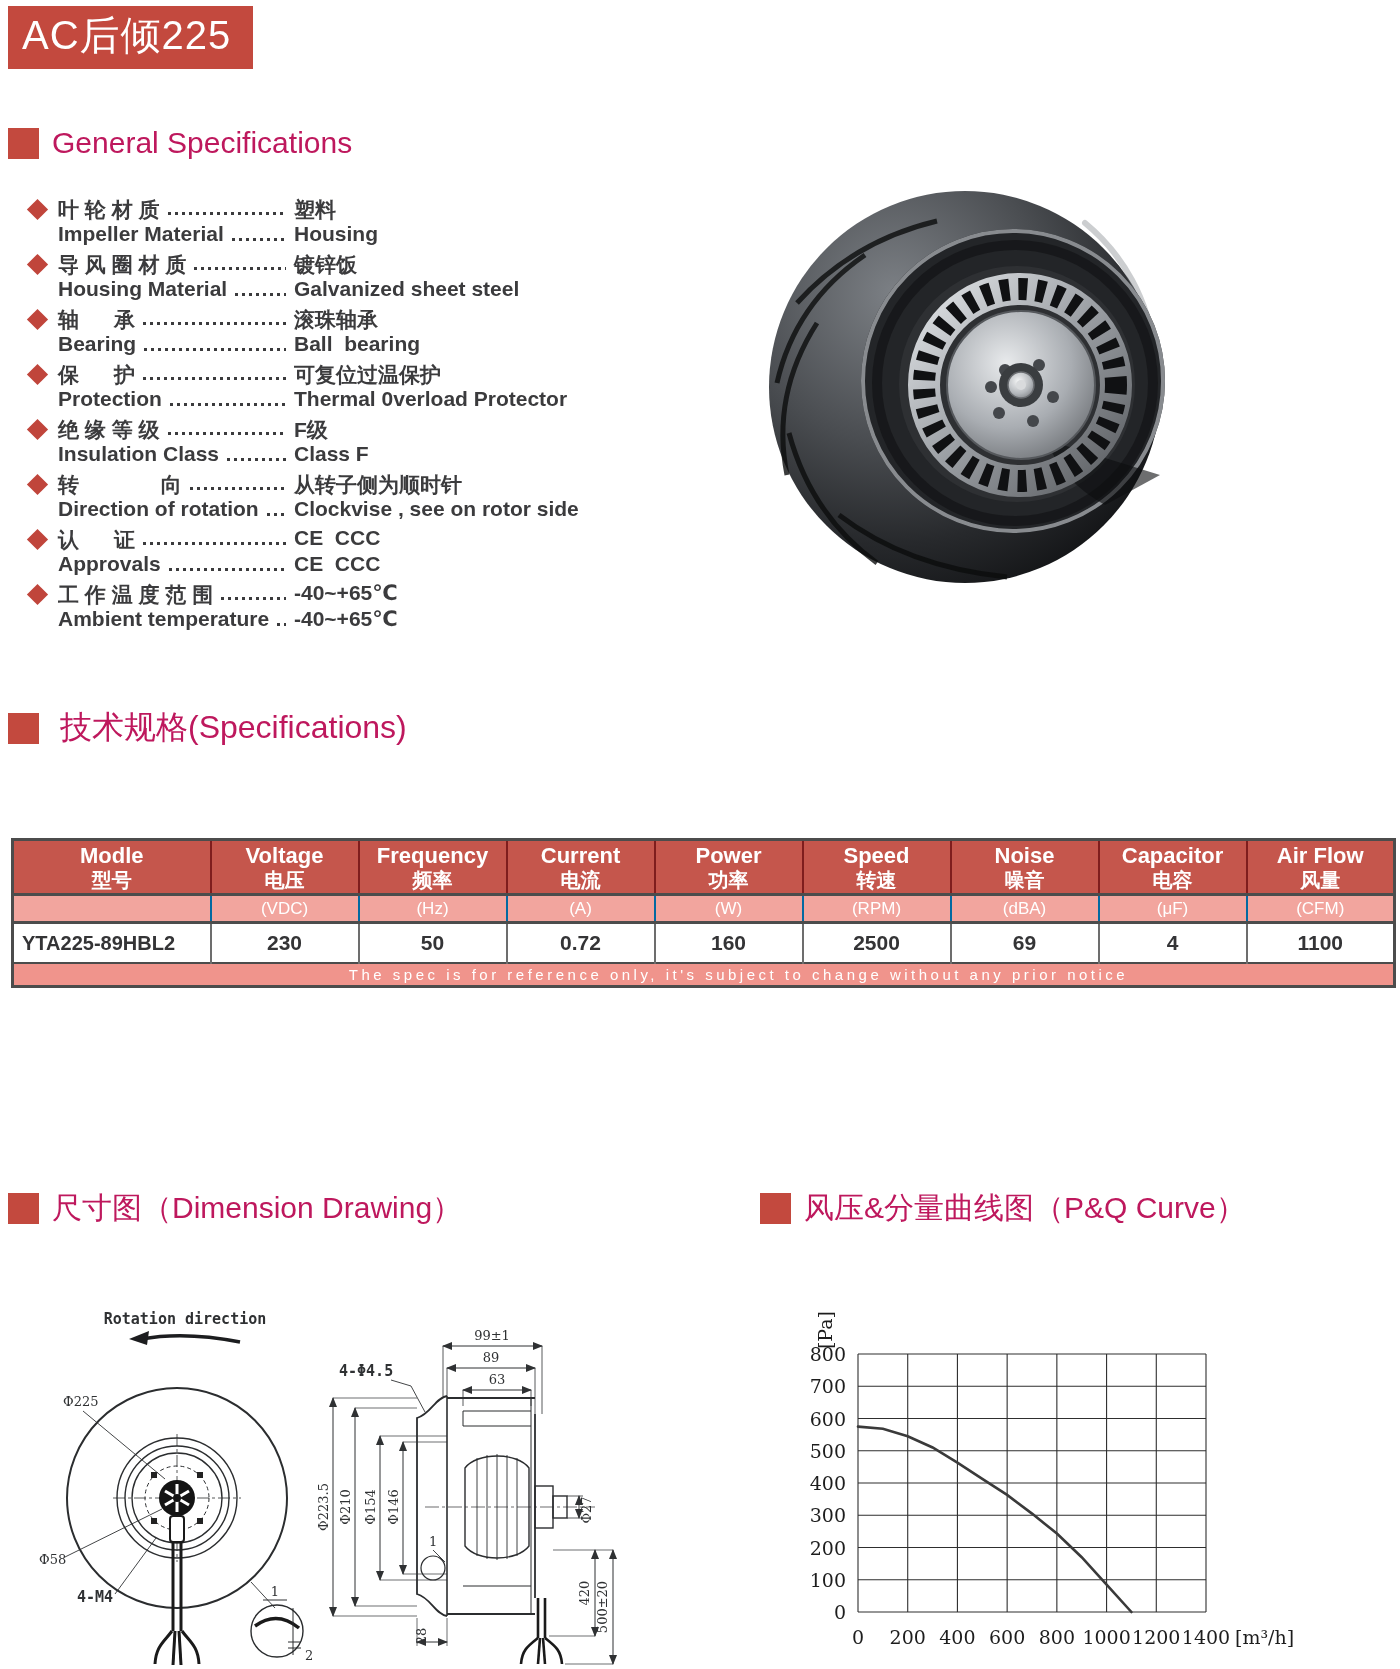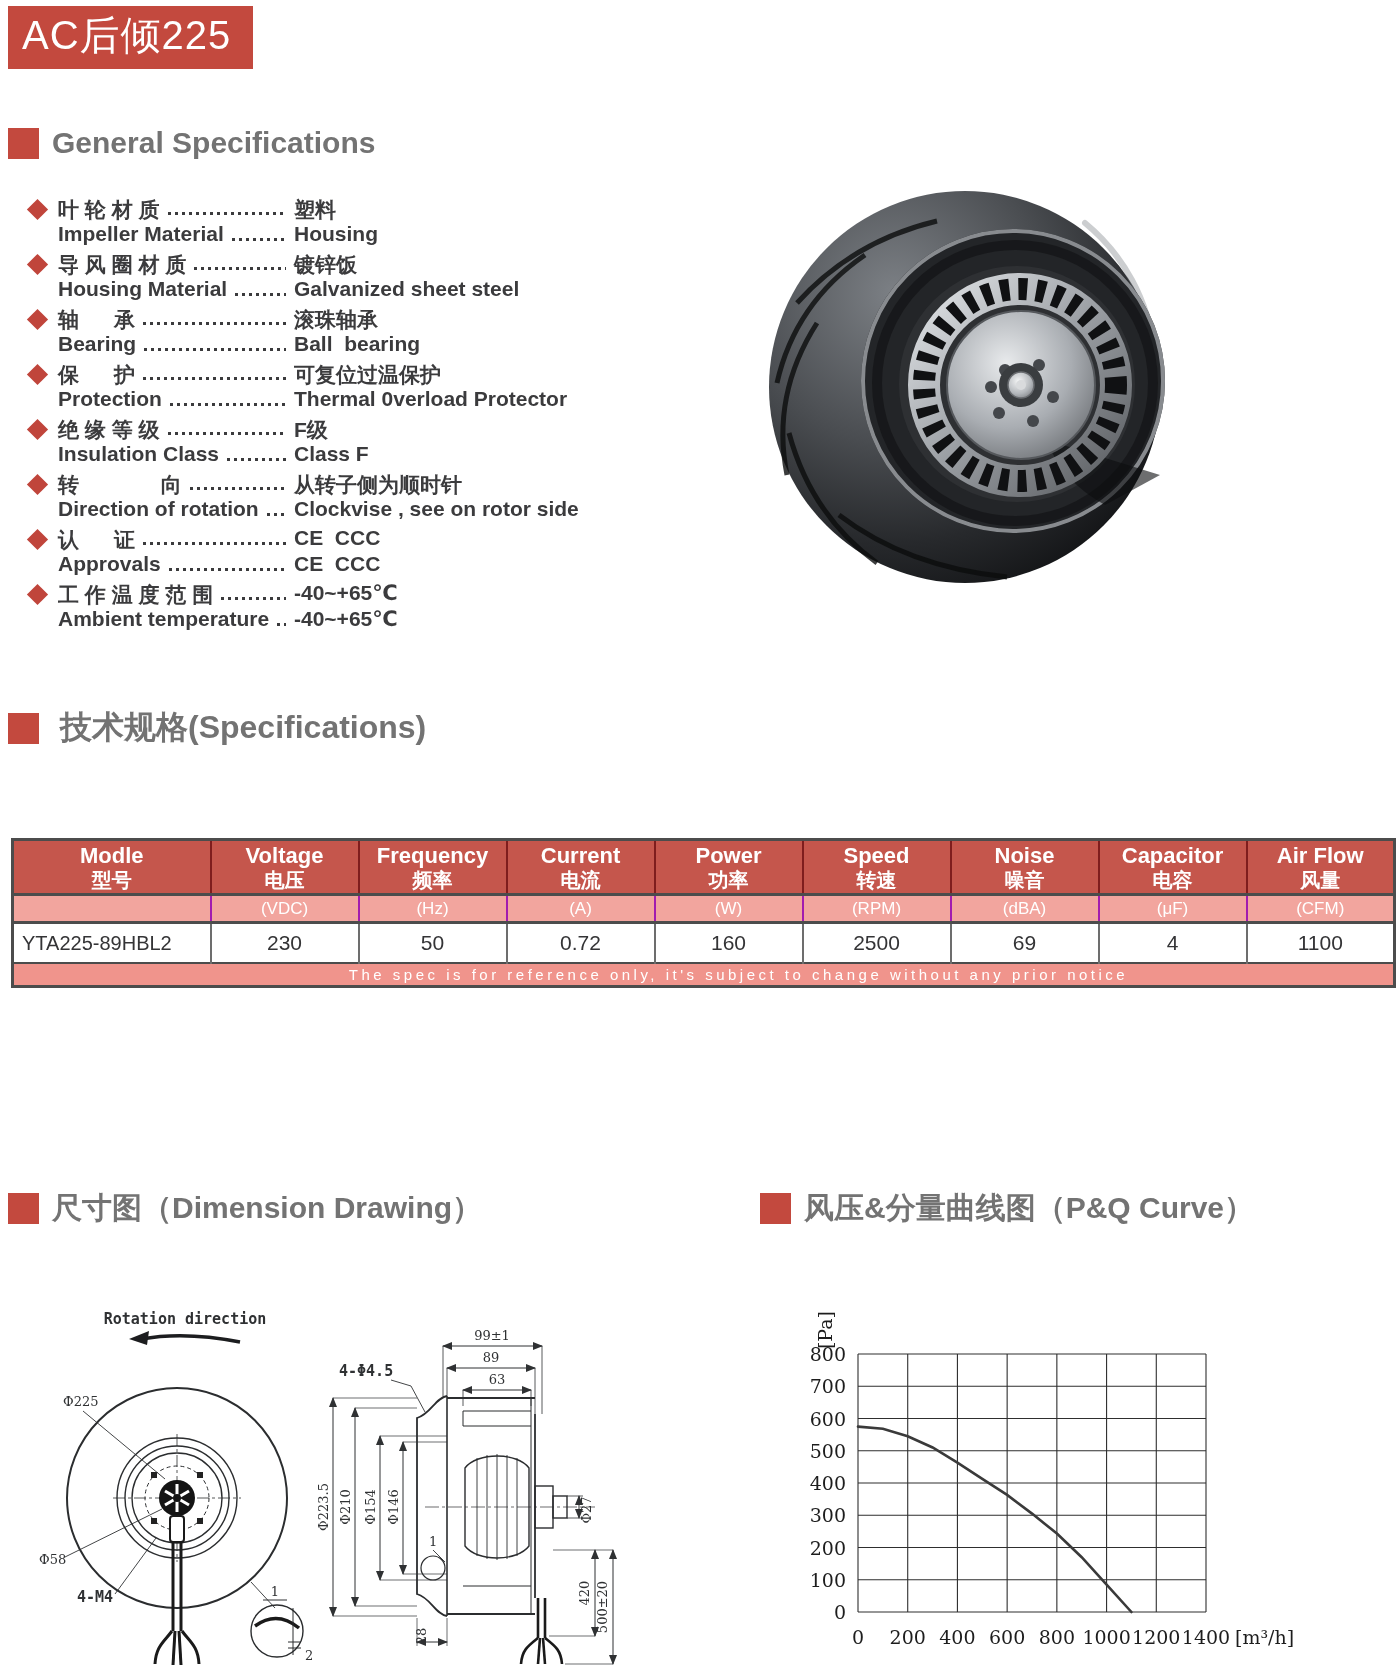--- a/index.html
+++ b/index.html
@@ -6,21 +6,21 @@
   #page{position:relative;width:1400px;height:1669px;background:#fff;overflow:hidden;
         font-family:"Liberation Sans","DejaVu Sans",sans-serif;color:#3b3b3d;}
 
   
   .badge{position:absolute;left:8px;top:6px;background:#c3493e;color:#fff;
          font-size:40px;font-weight:normal;padding:2px 22px 6px 14px;letter-spacing:1px;}
 
   
   .sec-head{position:absolute;display:flex;align-items:center;}
   .sec-sq{width:31px;height:31px;background:#c3493e;flex:0 0 auto;}
-  .sec-txt{color:#737373;font-size:30px;font-weight:bold;margin-left:13px;letter-spacing:0;}
+  .sec-txt{color:#be185d;font-size:30px;font-weight:normal;margin-left:13px;letter-spacing:0;}
 
   
   .spec-list{position:absolute;left:28px;top:196px;width:620px;}
   .spec-item{display:grid;grid-template-columns:30px 236px auto;margin-bottom:3px;}
   .diamond{width:15px;height:15px;background:#c0453b;transform:rotate(45deg);margin-top:6px;margin-left:2px;}
   .spec-line{display:flex;align-items:baseline;height:26px;}
   .spec-line .lbl{font-size:21px;font-weight:bold;white-space:pre;}
   .leader{flex:1;height:16px;align-self:center;margin:0 8px 0 6px;
           background-image:radial-gradient(circle,#3b3b3d 1.5px,transparent 1.9px);
           background-size:7px 7px;background-repeat:repeat-x;background-position:0 9px;}
@@ -28,24 +28,24 @@
 
   
   .spec-table{position:absolute;left:11px;top:838px;border-collapse:collapse;table-layout:fixed;
               width:1382px;border:3px solid #4c4c4c;padding-left:28px;}
   .spec-table th{background:#c5564c;color:#fff;border-left:2px solid #7f1d1d;border-bottom:3px solid #4c4c4c;
                  height:52px;padding:0;vertical-align:middle;}
   .spec-table th:first-child{border-left:none;}
   .th-en{font-size:22px;font-weight:bold;line-height:25px;}
   .th-zh{font-size:20px;font-weight:bold;line-height:24px;}
   .units-row td{background:#f2a59e;color:#fff;font-size:17px;height:25px;text-align:center;
-                border-left:2px solid #a21caf;border-bottom:3px solid #4c4c4c;padding:0;}
+                border-left:2px solid #0369a1;border-bottom:3px solid #4c4c4c;padding:0;}
   .units-row td:first-child{border-left:none;}
   .data-row td{background:#fff;color:#343436;font-size:21px;height:38px;text-align:center;
-               border-left:2px solid #6d6d6d;padding:0;font-weight:normal;}
+               border-left:2px solid #6d6d6d;padding:0;font-weight:bold;}
   .data-row td:first-child{border-left:none;text-align:left;padding-left:8px;font-size:20px;}
   .note-row td{background:#f0948c;color:#fff;font-size:15px;height:21px;letter-spacing:3.5px;
                padding:0 0 0 70px;text-align:center;border-top:2px solid #4c4c4c;}
 
   
   .draw{position:absolute;}
   .dtext{font-family:"DejaVu Serif","Liberation Serif",serif;font-size:13px;fill:#2f3133;}
   .dtext-b{font-family:"DejaVu Sans Mono","Liberation Mono",monospace;font-size:15px;font-weight:bold;fill:#2f3133;}
   .tick{font-family:"DejaVu Serif","Liberation Serif",serif;font-size:19px;fill:#1d1d1d;}
   .axlab{font-family:"DejaVu Serif","Liberation Serif",serif;font-size:19px;fill:#1d1d1d;}

